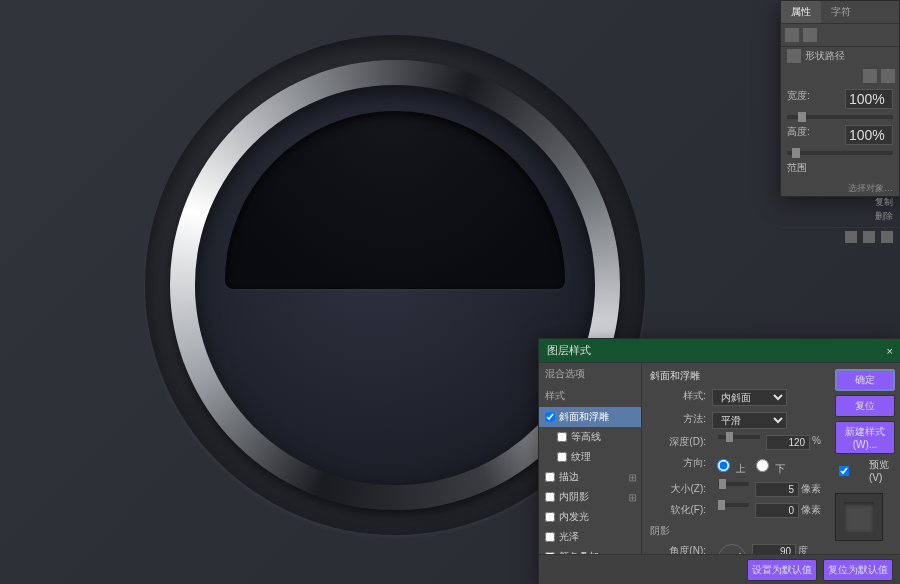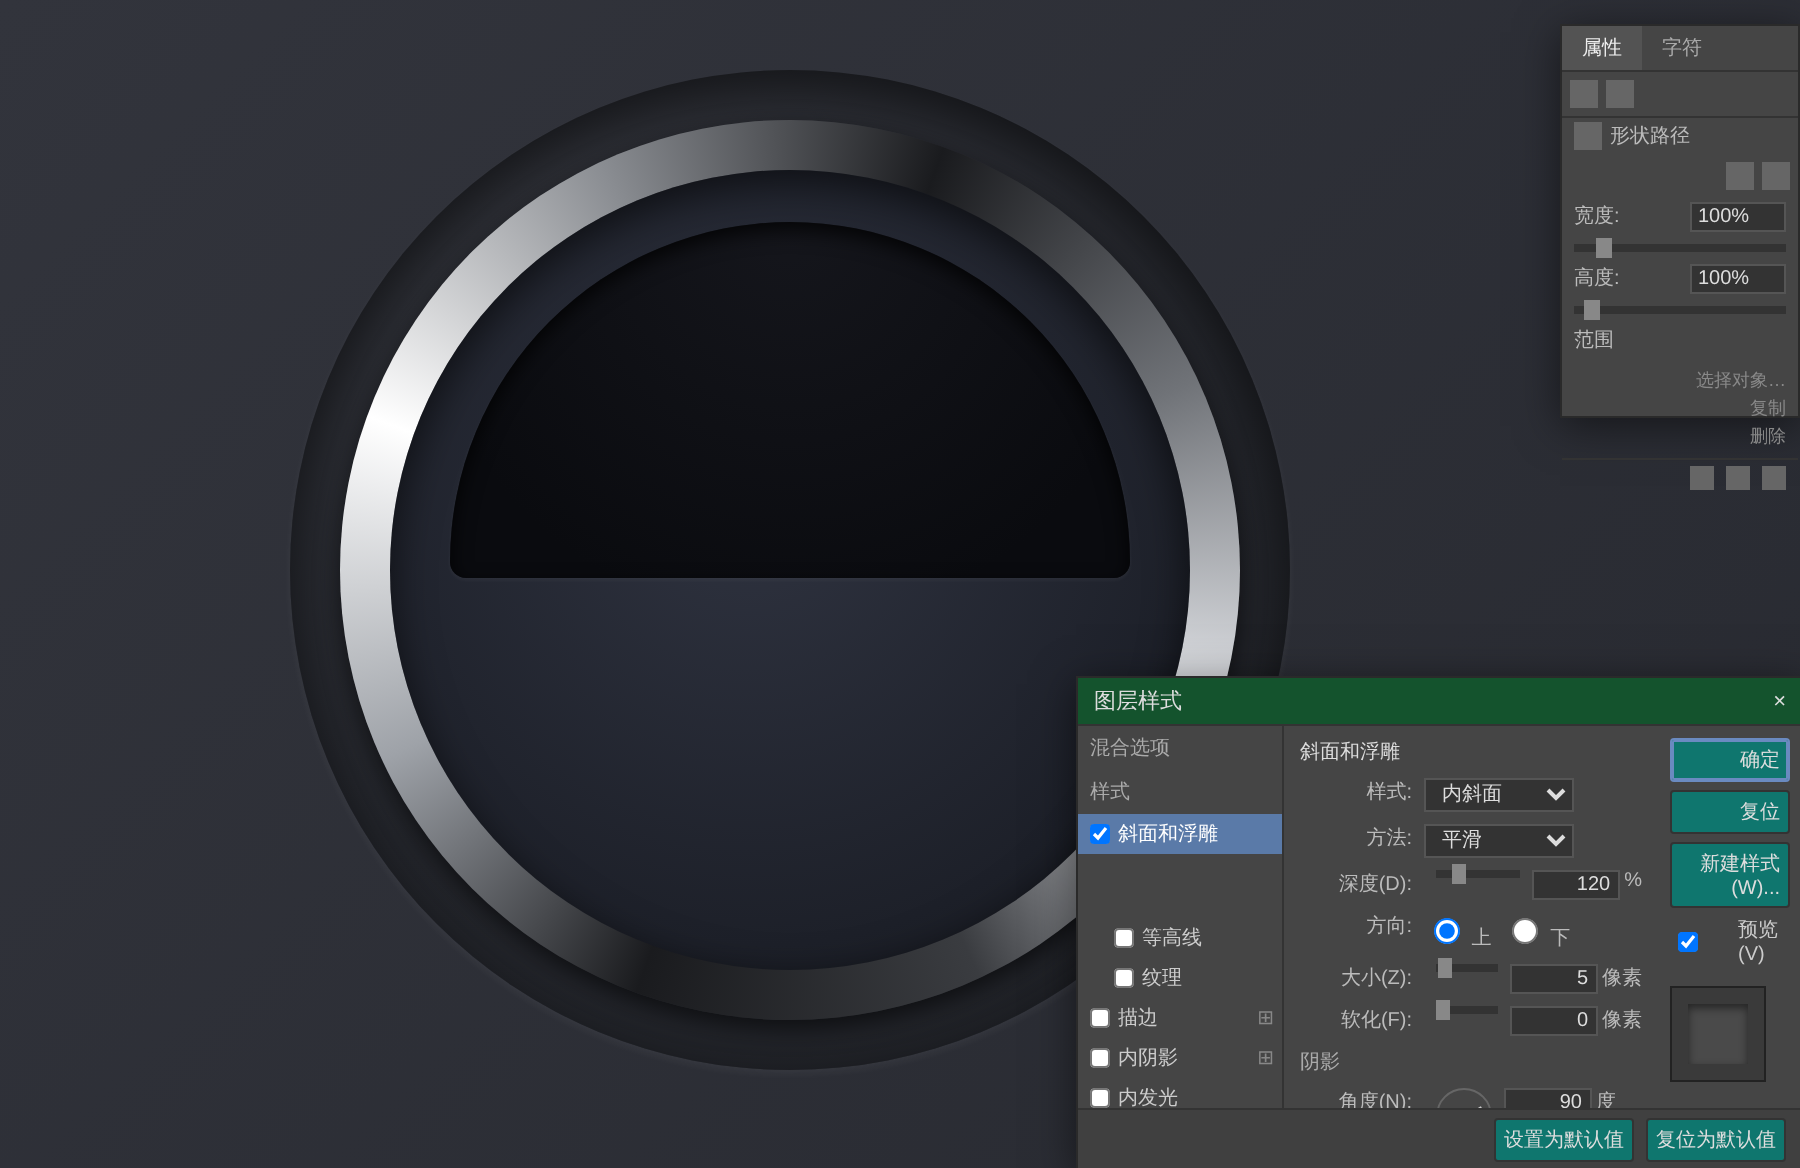--- a/index.html
+++ b/index.html
@@ -3,28 +3,28 @@
 <meta charset="utf-8">
 <style>
 html,body{margin:0;padding:0;width:900px;height:584px;overflow:hidden;background:#2b2d33;font-family:"Microsoft YaHei",Arial,sans-serif;font-size:11px;color:#ccc}
 #canvas{position:absolute;left:0;top:0;width:900px;height:584px;background:linear-gradient(135deg,#32343c 0%,#282a31 100%)}
 #well{position:absolute;left:145px;top:35px;width:500px;height:500px;border-radius:50%;background:radial-gradient(circle at 40% 30%,#3a3c44 0%,#24262c 60%,#1e2025 100%);box-shadow:inset 0 10px 30px rgba(0,0,0,.6),0 2px 4px rgba(255,255,255,.05)}
 #ring{position:absolute;left:25px;top:25px;width:450px;height:450px;border-radius:50%;background:conic-gradient(from 200deg,#1a1b1e,#9ea2a8,#fff,#8a8d92,#1a1b1e,#707378,#e8eaee,#3a3c40,#1a1b1e);box-shadow:0 4px 12px rgba(0,0,0,.6)}
 #inner{position:absolute;left:25px;top:25px;width:400px;height:400px;border-radius:50%;background:radial-gradient(circle at 45% 40%,#2f3340 0%,#1d2029 70%,#15171d 100%);box-shadow:inset 0 6px 20px rgba(0,0,0,.6)}
 #half{position:absolute;left:30px;top:26px;width:340px;height:178px;border-radius:170px 170px 8px 8px;background:radial-gradient(ellipse at 50% 0%,#15161c 0%,#0a0b0f 80%);box-shadow:inset 0 4px 10px rgba(0,0,0,.8),0 1px 2px rgba(255,255,255,.05)}
 
 .panel{position:absolute;background:#454545;border:1px solid #2a2a2a;box-shadow:0 4px 20px rgba(0,0,0,.5)}
-#p-prop{right:0;top:12px;width:118px;height:195px}
+#p-prop{right:0;top:0;width:118px;height:195px}
 #p-layer{left:538px;top:338px;width:362px;height:246px}
 .tabhdr{display:flex;border-bottom:1px solid #333}
 .tab{padding:4px 10px;font-size:10px;color:#aaa;cursor:pointer}
 .tab.active{background:#535353;color:#eee}
 .row{display:flex;align-items:flex-start;padding:2px 6px;font-size:10px;color:#bbb}
 .row .lab{flex:0 0 auto;margin-right:4px}
-.row input[type=text]{width:40px;background:#333;border:1px solid #555;color:#ddd;font-size:10px;padding:1px 3px}
+.row input[type=text]{width:40px;background:#333;border:1px solid #555;color:#ddd;font-size:14px;padding:1px 3px}
 .slider{height:4px;background:#333;margin:4px 6px;position:relative}
 .slider .thumb{position:absolute;top:-3px;width:8px;height:10px;background:#888;left:10%}
 .proplinks{padding:4px 6px;font-size:9px;color:#888;text-align:right;line-height:14px}
 .proplinks span{display:block}
 .iconrow{display:flex;gap:4px;padding:4px;border-bottom:1px solid #333}
 .ic{width:14px;height:14px;background:#666;display:inline-block}
 
 #p-layer .titlebar{display:flex;justify-content:space-between;align-items:center;padding:4px 8px;background:#14532d;border-bottom:1px solid #333}
 #p-layer .titlebar span{font-size:11px;color:#ddd}
 .close{cursor:pointer;color:#ccc;font-size:12px}
@@ -41,21 +41,21 @@
 .ctl .cl{width:56px;text-align:right;margin-right:6px}
 .ctl select,.ctl input[type=text]{background:#333;border:1px solid #555;color:#ddd;font-size:10px;padding:1px 4px}
 .ctl select{width:75px}
 .ctl .num{width:34px;text-align:right}
 .ctl .pct{margin-left:2px}
 .minislider{flex:1;height:4px;background:#333;margin:0 6px;position:relative;max-width:70px}
 .minislider .th{position:absolute;top:-3px;width:7px;height:10px;background:#888}
 .anglewidget{width:26px;height:26px;border:1px solid #666;border-radius:50%;position:relative;margin:0 6px}
 .anglewidget::after{content:"";position:absolute;left:50%;top:50%;width:10px;height:1px;background:#ccc;transform-origin:left;transform:rotate(-30deg)}
 #ls-right{width:60px;padding:6px;display:flex;flex-direction:column;gap:4px}
-.btn{background:#0f766e;border:1px solid #333;color:#ddd;font-size:10px;padding:3px 4px;text-align:right;cursor:pointer;border-radius:2px}
+.btn{background:#8b5cf6;border:1px solid #333;color:#ddd;font-size:10px;padding:3px 4px;text-align:center;cursor:pointer;border-radius:2px}
 .btn.primary{border:1px solid #6a8ac0;box-shadow:inset 0 0 0 1px #6a8ac0}
 .chkrow{display:flex;align-items:center;font-size:10px;color:#ccc;gap:17px}
 .chkrow input{width:10px;height:10px}
 .preview{width:46px;height:46px;background:#3a3a3a;border:1px solid #222;margin-top:6px;position:relative}
 .preview::after{content:"";position:absolute;left:8px;top:8px;width:30px;height:30px;background:#4a4a4a;box-shadow:inset 0 2px 4px rgba(0,0,0,.5)}
 .bottombar{position:absolute;bottom:0;left:0;right:0;display:flex;justify-content:flex-end;gap:6px;padding:4px 8px;background:#404040;border-top:1px solid #333}
 .smicons{display:flex;gap:6px;padding:3px 6px;justify-content:flex-end;border-top:1px solid #333}
 .smicons span{width:12px;height:12px;background:#666;display:inline-block;cursor:pointer}
 </style>
 </head>
@@ -126,21 +126,21 @@
   </div>
   <div id="ls-body">
     <div id="ls-left">
       <div class="lhdr">混合选项</div>
       <div class="lhdr">样式</div>
       <div id="style-items">
           <div class="item active">
             <input type="checkbox" checked="" style="">
             <span>斜面和浮雕</span>
           </div>
-          <div class="item" style="padding-left: 16px; margin-top: 32px;">
+          <div class="item" style="padding-left: 16px;">
             <input type="checkbox" style="">
             <span>等高线</span>
           </div>
           <div class="item" style="padding-left: 16px;">
             <input type="checkbox" style="">
             <span>纹理</span>
           </div>
           <div class="item">
             <input type="checkbox" style="">
             <span>描边</span>

